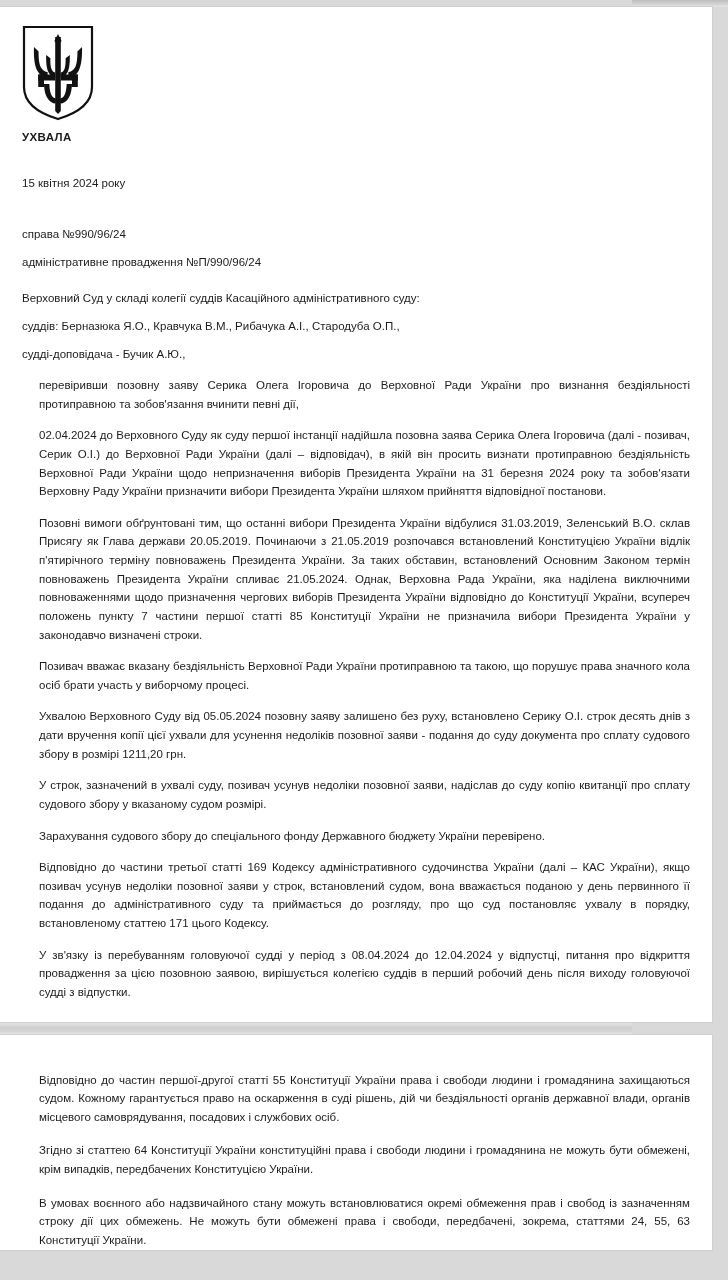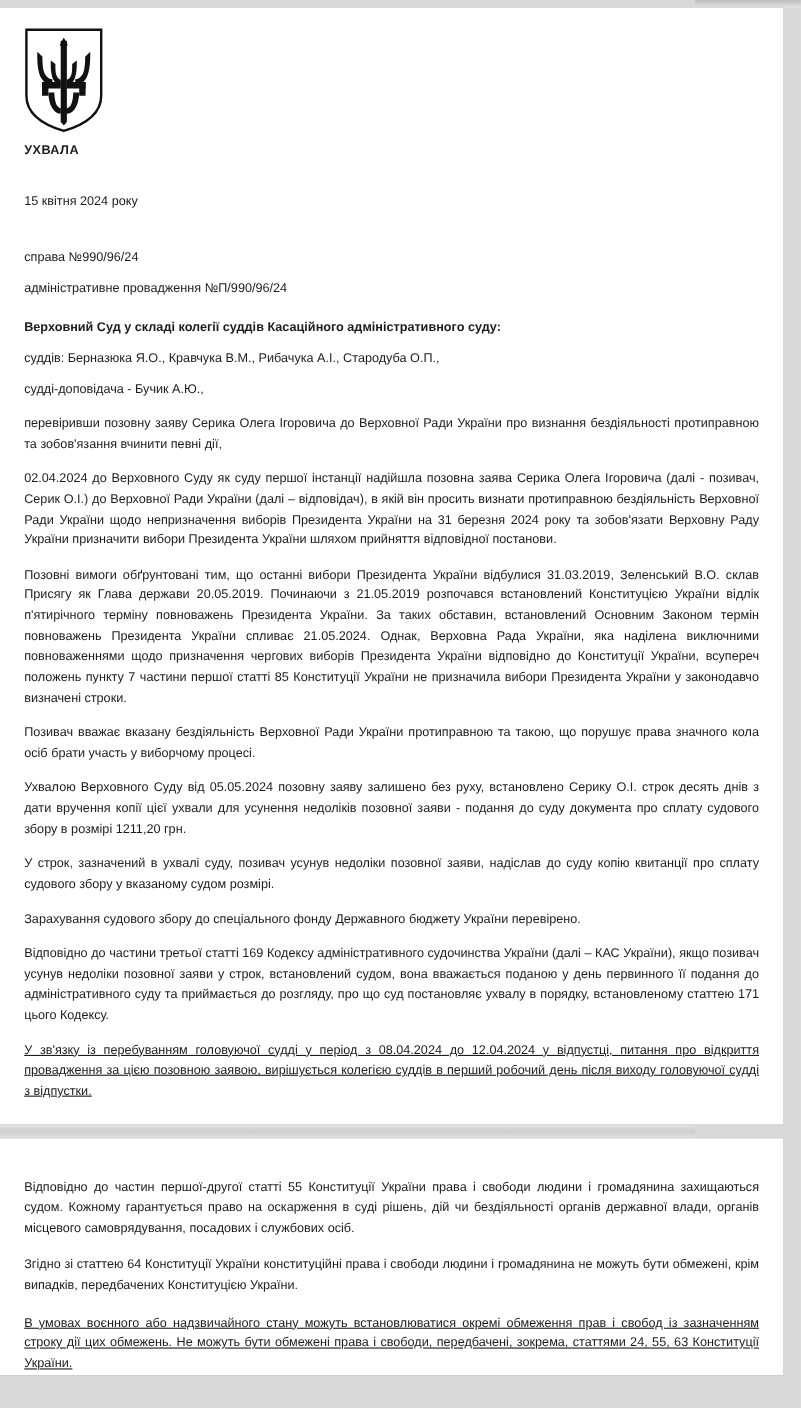--- a/index.html
+++ b/index.html
@@ -78,40 +78,40 @@
   }
   .meta-gap {
     height: 22px;
   }
   .case-line {
     font-size: 11.5px;
     margin: 0 0 16px 6px;
   }
   .court-head {
     font-size: 11.5px;
-    font-weight: bold;
+    font-weight: normal;
     margin: 24px 0 16px 6px;
   }
   .judge-line {
     font-size: 11.5px;
     margin: 0 0 16px 6px;
   }
   .section-head {
     font-size: 11.5px;
     font-weight: bold;
     margin: 16px 0 14px 6px;
   }
   p.body-par {
     font-size: 11.5px;
     line-height: 1.62;
     text-align: justify;
-    margin: 0 6px 13px 6px;
+    margin: 0 6px 13px 23px;
     hyphens: none;
   }
-  p.body-par:last-child { margin-bottom: 0; text-decoration: underline; }
+  p.body-par:last-child { margin-bottom: 0; }
 
   .page-2 p.body-par { margin-bottom: 15px; }
 
   
   .page-2 { padding-bottom: 0; }
 </style>
 </head>
 <body>
 
 <div class="viewport-top-strip"></div>

